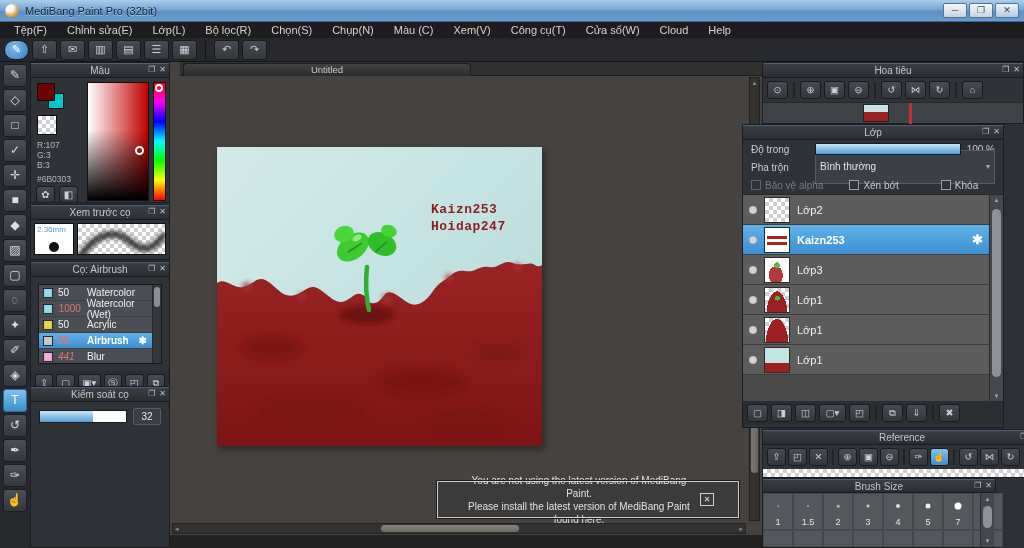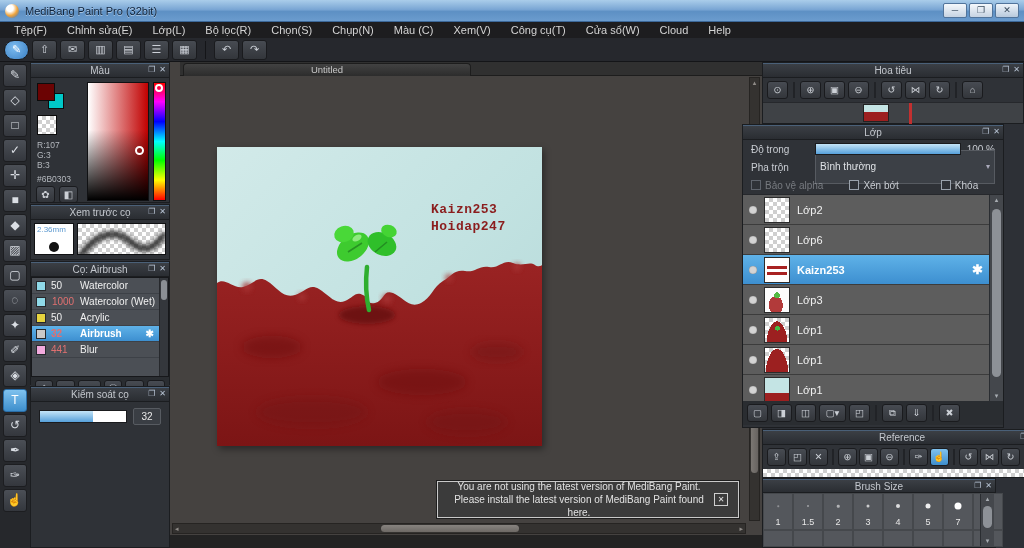--- a/index.html
+++ b/index.html
@@ -70,21 +70,21 @@
 .hue-marker{position:absolute;left:1px;top:1px;width:8px;height:8px;border:2px solid #fff;border-radius:50%}
 
 
 .bp-body{display:flex;padding:3px;gap:3px;height:38px}
 .bp-size{width:40px;background:#fff;border:1px solid #101113;position:relative}
 .bp-size-label{position:absolute;left:2px;top:1px;font-size:8px;color:#5e9ad0}
 .bp-dot{position:absolute;left:14px;top:18px;width:10px;height:10px;border-radius:50%;background:#111}
 .bp-stroke{flex:1;position:relative;border:1px solid #101113;overflow:hidden}
 
 
-.brush-list{margin:0;border:1px solid #17181b;background:#4b4f55;height:100px;overflow:hidden;position:relative}
+.brush-list{margin:7px;border:1px solid #17181b;background:#4b4f55;height:80px;overflow:hidden;position:relative}
 .brush-row{height:16px;display:flex;align-items:center;gap:5px;padding-left:4px;
   border-bottom:1px solid #3d4147;font-size:10px;color:#f0f0f0;position:relative}
 .brush-row.sel{background:linear-gradient(#5fb2e8,#3d8fd0);color:#fff;font-weight:bold}
 .brush-swatch{width:10px;height:10px;border:1px solid #26282c}
 .brush-num{width:24px}
 .brush-gear{position:absolute;right:14px;color:#fff;font-size:10px}
 .list-scroll{position:absolute;right:0;top:0;bottom:0;width:9px;background:#34373c;border-left:1px solid #26282c}
 .list-thumb{position:absolute;left:1px;right:1px;background:#8a8e94;border-radius:3px}
 .panel-actions{display:flex;gap:3px;padding:3px 4px;background:#2a2d31;align-items:center}
 .pa-btn{width:21px;height:18px;background:linear-gradient(#474b52,#33363b);border:1px solid #1a1b1e;
@@ -113,21 +113,21 @@
 .vscroll .arrow{position:absolute;left:0;right:0;text-align:center;font-size:7px;color:#8f8b87}
 .vthumb{position:absolute;left:1px;right:1px;top:163px;height:232px;border-radius:5px;
   background:linear-gradient(90deg,#7b7773,#676360)}
 .hscroll{position:absolute;left:2px;right:16px;bottom:14px;height:11px;background:#343230;border:1px solid #262422}
 .hscroll .arrow{position:absolute;top:0;bottom:0;font-size:7px;color:#8f8b87;line-height:10px}
 .hthumb{position:absolute;top:1px;bottom:1px;left:208px;width:138px;border-radius:5px;
   background:linear-gradient(#87837f,#6d6965)}
 .canvas-bottom{position:absolute;left:0;right:0;bottom:0;height:13px;background:#232323}
 
 .notif{position:absolute;left:267px;top:419px;width:302px;height:37px;background:#3b3b3b;
-  border:1px solid #c9c9c9;outline:1px solid #1e1e1e;display:flex;align-items:center;padding:0 10px}
+  border:1px solid #c9c9c9;outline:1px solid #1e1e1e;display:flex;align-items:center;padding:0 24px}
 .notif-text{flex:1;font-size:10px;color:#e2e2e2;text-align:center;line-height:13px}
 .notif-close{width:14px;height:13px;border:1px solid #cfcfcf;color:#e2e2e2;font-size:8px;
   text-align:center;line-height:11px;margin-left:4px}
 
 
 .nav-strip{height:21px;background:#3f4246;position:relative;border-top:1px solid #26282c}
 .nav-thumb{position:absolute;left:100px;top:1px;width:26px;height:18px;border:1px solid #222;
   background:linear-gradient(#c4e4e4 45%,#9c2020 45%)}
 .nav-line{position:absolute;left:146px;top:0;width:3px;height:21px;background:#c23030}
 
@@ -329,21 +329,21 @@
       <span>Acrylic</span>
     </div>
     <div class="brush-row sel">
       <span class="brush-swatch" style="background: rgb(201, 201, 201);"></span>
       <span class="brush-num" style="color: rgb(224, 112, 112);">32</span>
       <span>Airbrush</span>
       <span class="brush-gear">✱</span>
     </div>
     <div class="brush-row">
       <span class="brush-swatch" style="background: rgb(242, 170, 221);"></span>
-      <span class="brush-num" style="color: rgb(224, 112, 112);">441</span>
+      <span class="brush-num" style="color: rgb(224, 112, 112); font-style: italic;">441</span>
       <span>Blur</span>
     </div>
     <div class="list-scroll">
       <div class="list-thumb" style="top:2px;height:20px"></div>
     </div>
   </div>
   <div class="panel-actions">
     <div class="pa-btn">⇪</div>
     <div class="pa-btn">▢</div>
     <div class="pa-btn" style="width:26px">▣▾</div>
@@ -496,25 +496,20 @@
     <span style="margin-left:26px"><span class="chk"></span><span>Xén bớt</span></span>
     <span style="margin-left:42px"><span class="chk"></span><span>Khóa</span></span>
   </div>
 
   <div class="layers-list">
     <div class="layer-row">
       <span class="eye-dot"></span>
       <span class="lthumb checker"></span>
       <span>Lớp2</span>
     </div>
-    <div class="layer-row">
-      <span class="eye-dot"></span>
-      <span class="lthumb checker"></span>
-      <span>Lớp6</span>
-    </div>
     <div class="layer-row sel">
       <span class="eye-dot"></span>
       <span class="lthumb t-text"></span>
       <span>Kaizn253</span>
       <span class="layer-gear">✱</span>
     </div>
     <div class="layer-row">
       <span class="eye-dot"></span>
       <span class="lthumb t-sprout"></span>
       <span>Lớp3</span>

